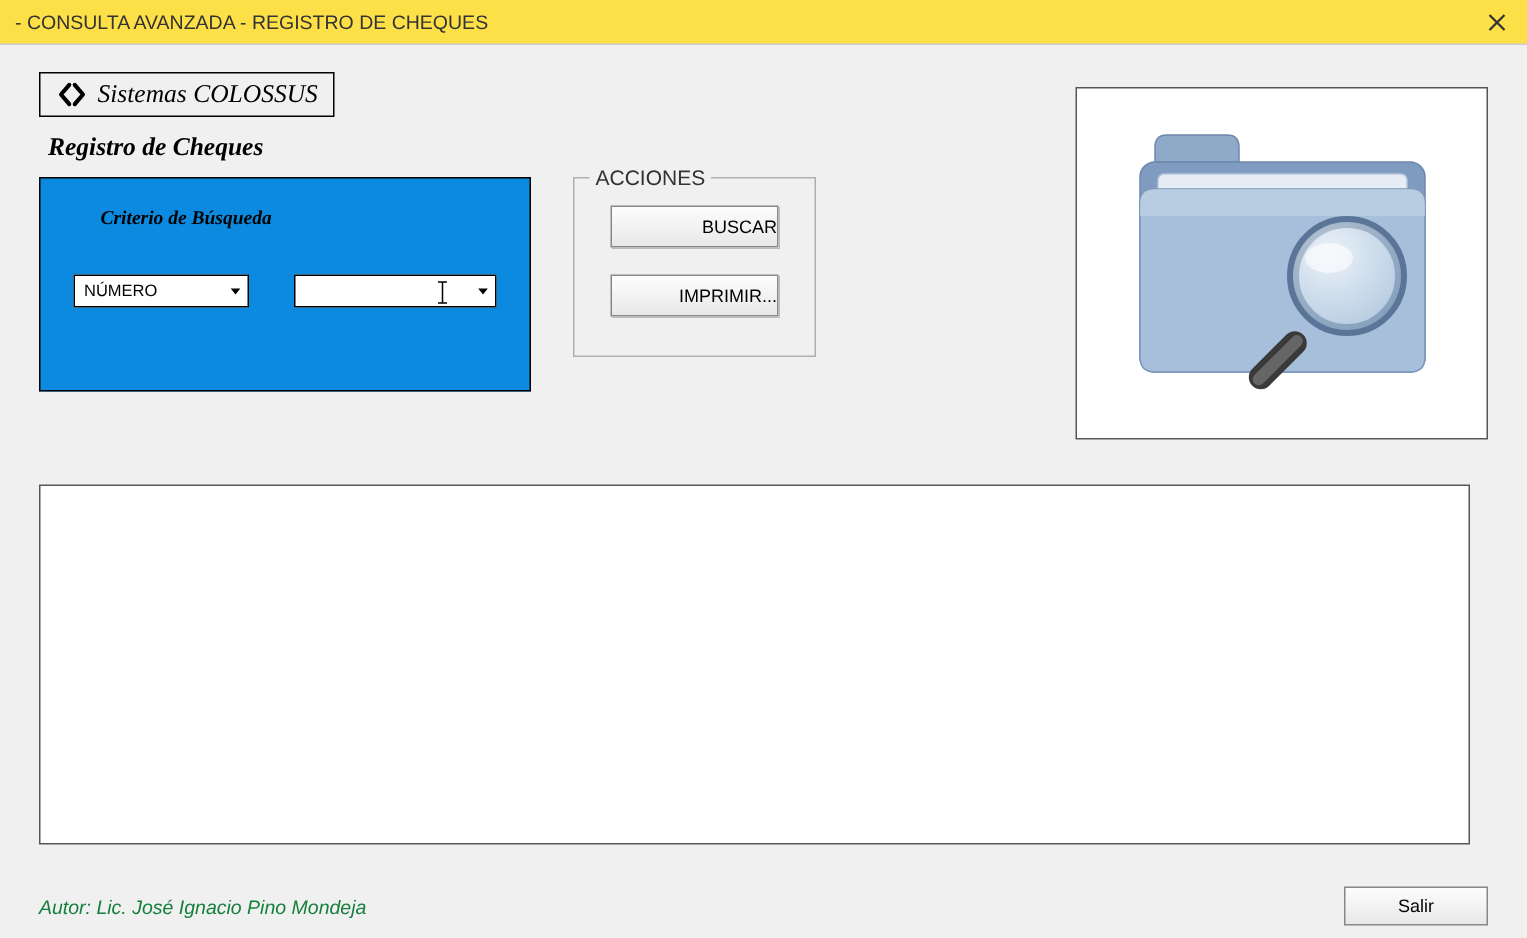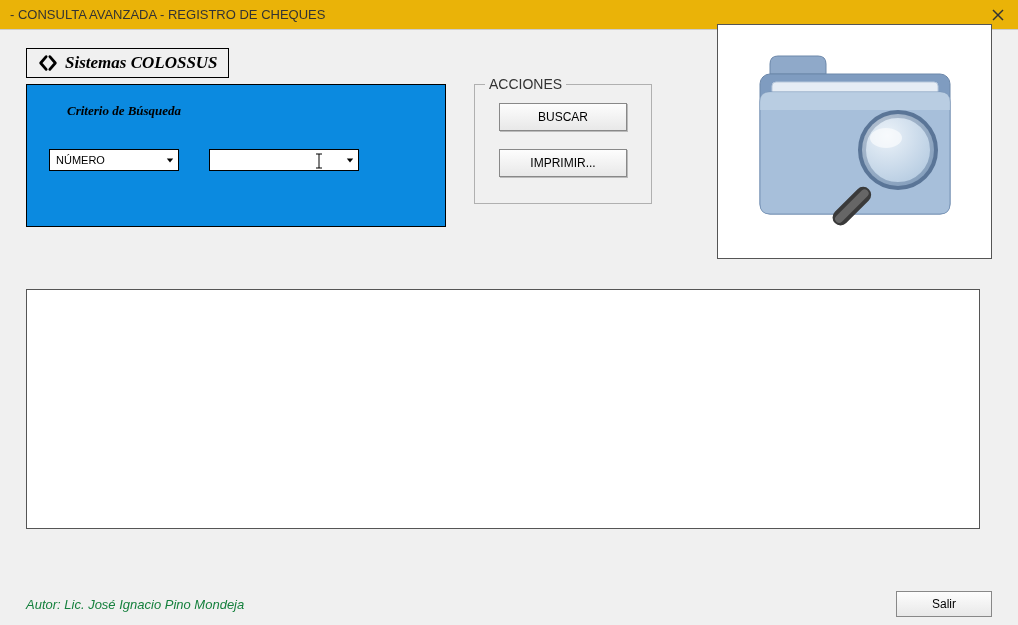--- a/index.html
+++ b/index.html
@@ -7,40 +7,40 @@
       font-family: "Segoe UI", Arial, sans-serif;
       font-size: 13px;
       background: #f0f0f0;
       width: 1018px;
       height: 625px;
       overflow: hidden;
     }
     .window { width: 1018px; height: 625px; background: #f0f0f0; display: flex; flex-direction: column; }
     .titlebar {
       height: 30px; display: flex; align-items: center; justify-content: space-between;
-      padding: 0 10px; border-bottom: 1px solid #ccc; background: #eab308;
+      padding: 0 10px; border-bottom: 1px solid #ccc; background: #fde047;
     }
     .titlebar .title { font-size: 13px; color: #333; }
     .titlebar .close { width: 20px; height: 20px; display: flex; align-items: center; justify-content: center; cursor: pointer; }
     .titlebar .close svg { width: 12px; height: 12px; }
     .content { flex: 1; padding: 18px 26px 8px 26px; position: relative; }
 
     .brand {
       display: inline-flex; align-items: center; gap: 6px;
       border: 1px solid #000; padding: 4px 10px; margin-bottom: 6px;
-      font-weight: bold; font-style: italic; font-size: 17px; font-family: Georgia, "Times New Roman", serif;
+      font-weight: normal; font-style: italic; font-size: 17px; font-family: Georgia, "Times New Roman", serif;
     }
     .brand .logo { width: 22px; height: 18px; }
 
     .page-title { font-weight: bold; font-style: italic; font-size: 17px; font-family: Georgia, "Times New Roman", serif; margin: 4px 0 10px 6px; }
 
     .row { display: flex; align-items: flex-start; gap: 28px; }
 
     .search-panel {
-      width: 420px; height: 143px; background: #0b8ae0; padding: 18px 22px;
+      width: 328px; height: 143px; background: #0b8ae0; padding: 18px 22px;
       border: 1px solid #000;
     }
     .search-panel .sp-title { font-weight: bold; font-style: italic; font-size: 13px; font-family: Georgia, "Times New Roman", serif; margin-bottom: 30px; margin-left: 18px; color: #000; }
     .sp-controls { display: flex; gap: 30px; align-items: center; }
     .combo {
       display: flex; align-items: center; background: #fff; border: 1px solid #000;
       height: 22px; position: relative;
     }
     .combo.first { width: 130px; }
     .combo.second { width: 150px; }
@@ -51,23 +51,23 @@
 
     .actions-group {
       position: relative; border: 1px solid #b0b0b0; padding: 18px 24px 14px 24px;
       width: 160px;
     }
     .actions-group .legend {
       position: absolute; top: -9px; left: 10px; background: #f0f0f0; padding: 0 4px;
       font-size: 14px; color: #333;
     }
     .btn {
-      display: block; width: 128px; height: 28px; margin-bottom: 18px;
+      display: block; width: 112px; height: 28px; margin-bottom: 18px;
       background: linear-gradient(#fdfdfd, #e8e8e8); border: 1px solid #888;
-      font-size: 12px; cursor: pointer; box-shadow: 1px 1px 0 #bbb;
+      font-size: 12px; cursor: pointer; box-shadow: 1px 1px 0 #bbb; text-align: right;
     }
     .btn:last-child { margin-bottom: 12px; }
 
     .image-box {
       width: 275px; height: 235px; border: 1px solid #555; margin-left: auto;
       display: flex; align-items: center; justify-content: center; background: #fff;
       position: relative; top: -60px;
     }
 
     .results-box {
@@ -101,20 +101,21 @@
   <div class="content">
 
     <div class="brand">
       <svg class="logo" viewBox="0 0 24 18">
         <path d="M10 2 L4 9 L10 16" stroke="#000" stroke-width="3" fill="none" stroke-linecap="round" stroke-linejoin="round"></path>
         <path d="M14 2 L20 9 L14 16" stroke="#000" stroke-width="3" fill="none" stroke-linecap="round" stroke-linejoin="round"></path>
       </svg>
       <span>Sistemas COLOSSUS</span>
     </div>
 
+    <div class="page-title">Registro de Cheques</div>
 
     <div class="row">
 
       <div class="search-panel">
         <div class="sp-title">Criterio de Búsqueda</div>
         <div class="sp-controls">
           <div class="combo first">
             <span class="c-text">NÚMERO</span>
             <span class="c-arrow">
               <svg viewBox="0 0 10 10">

